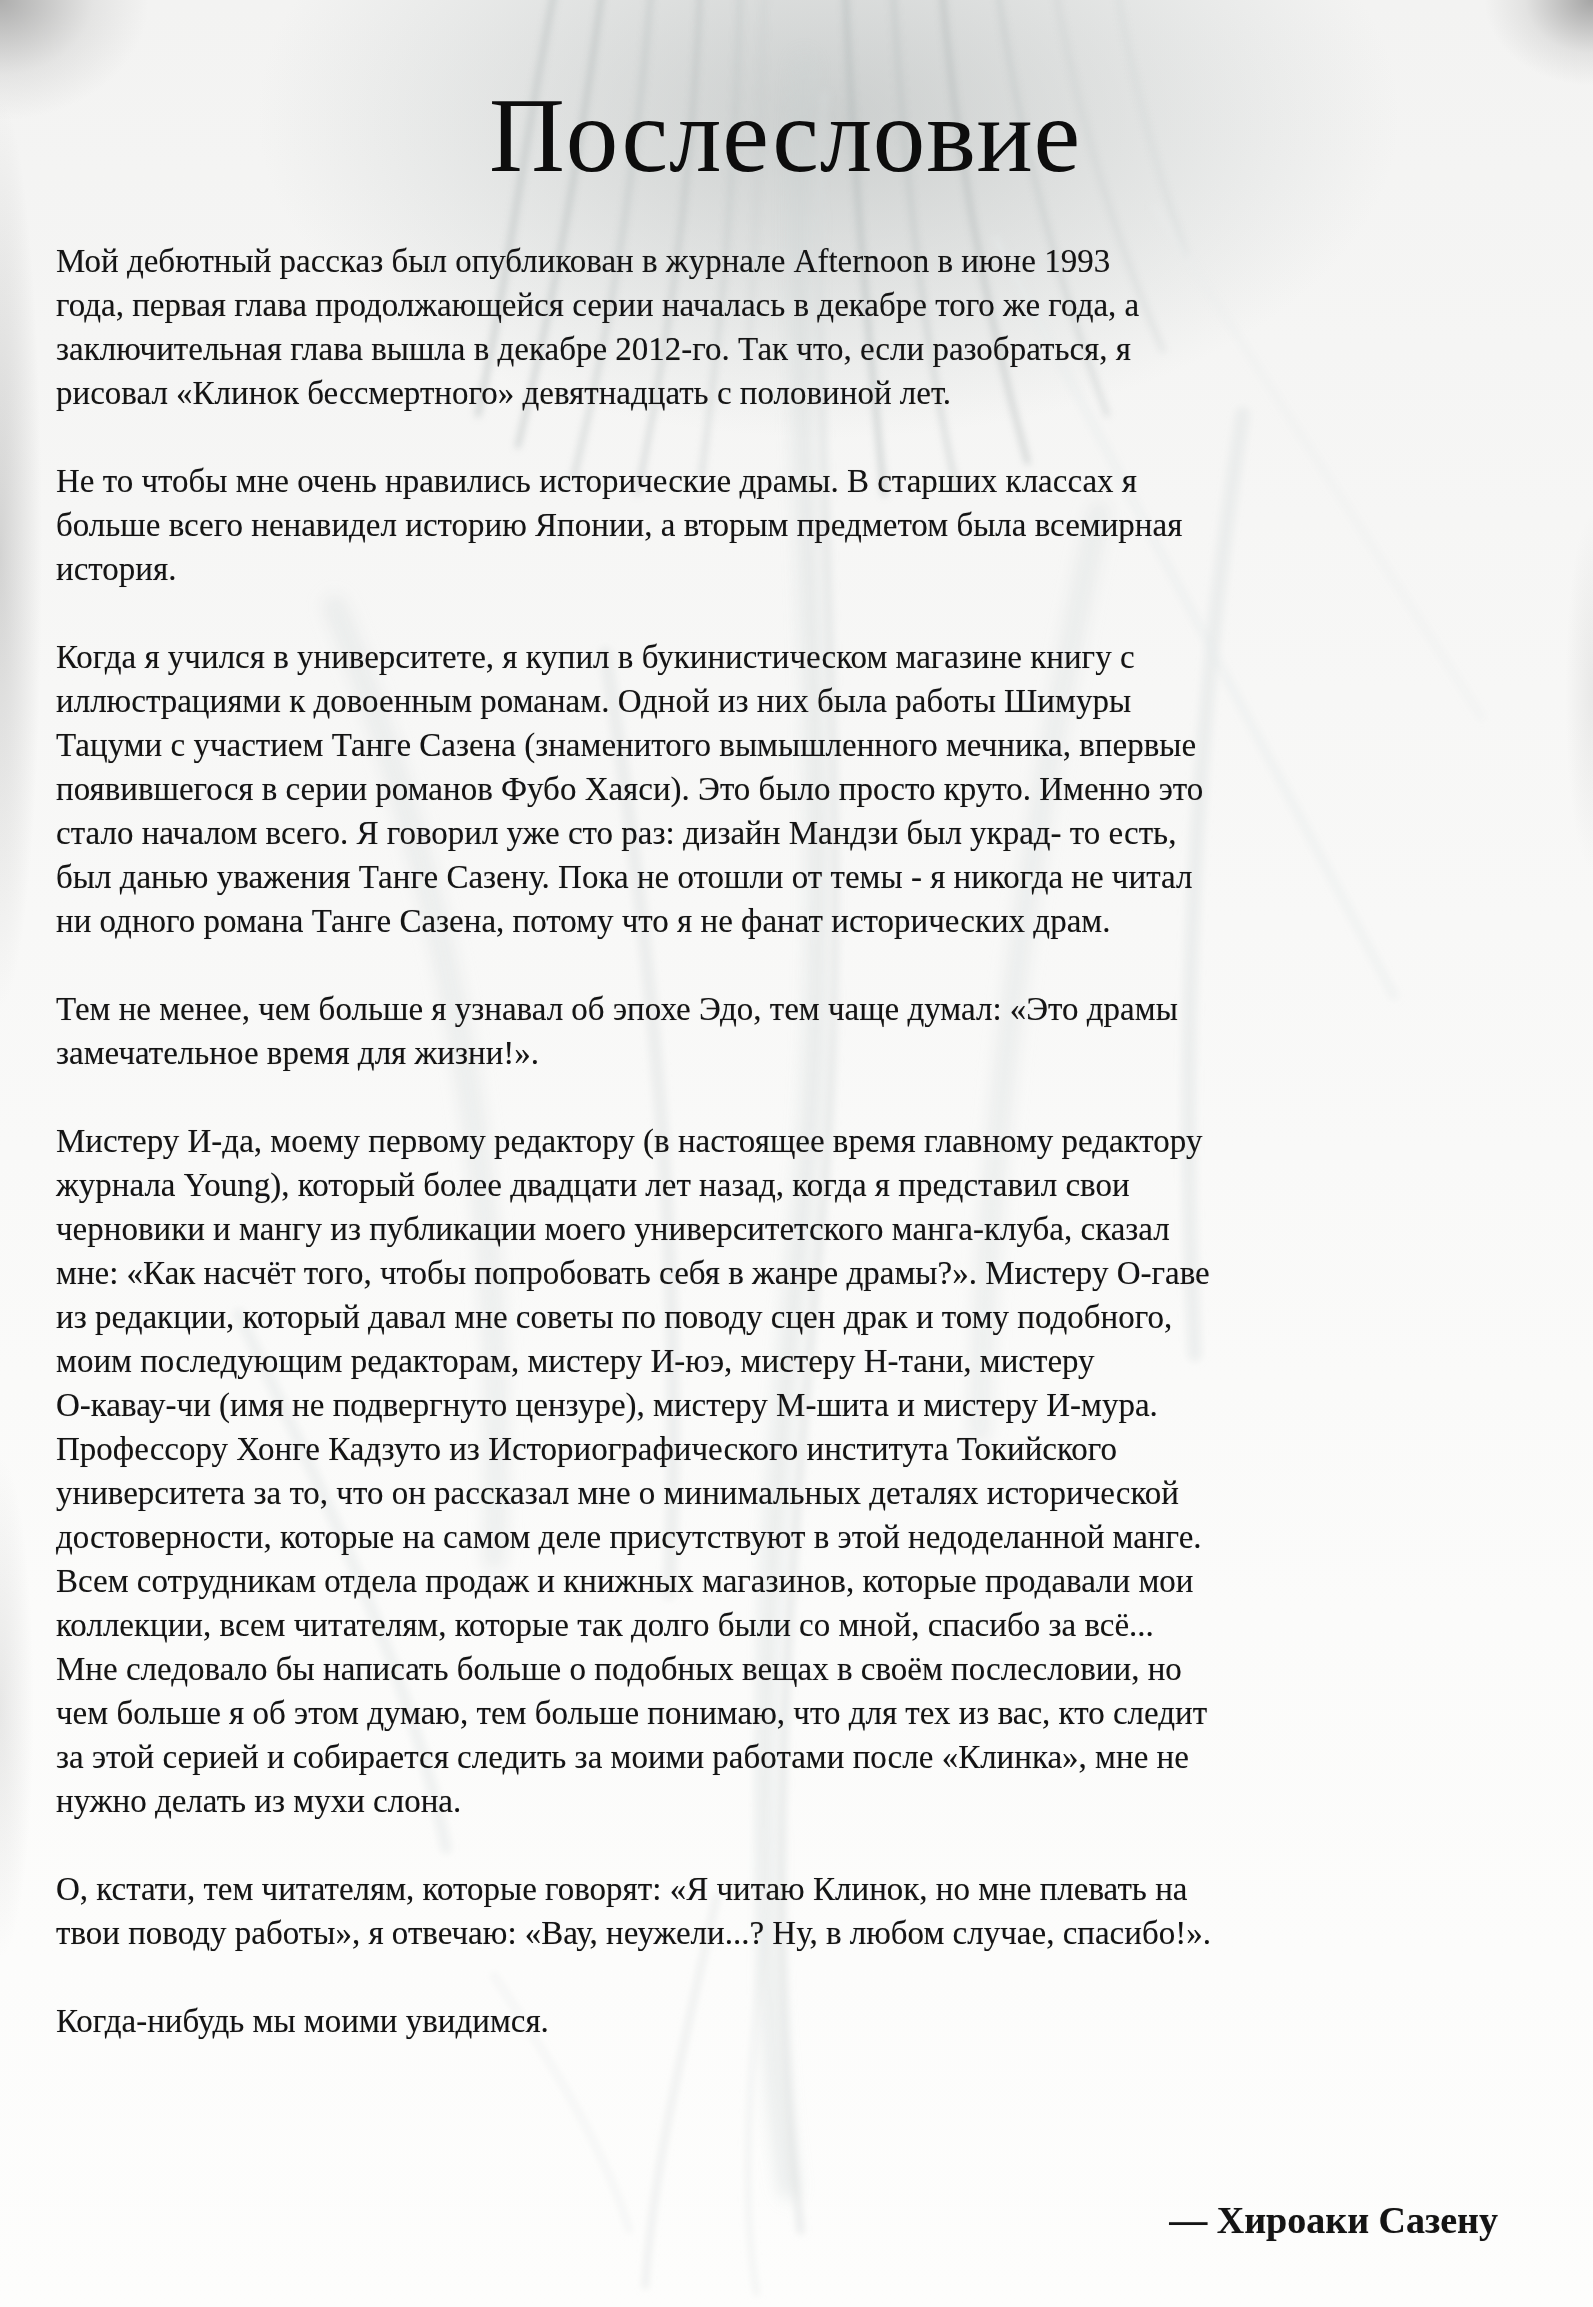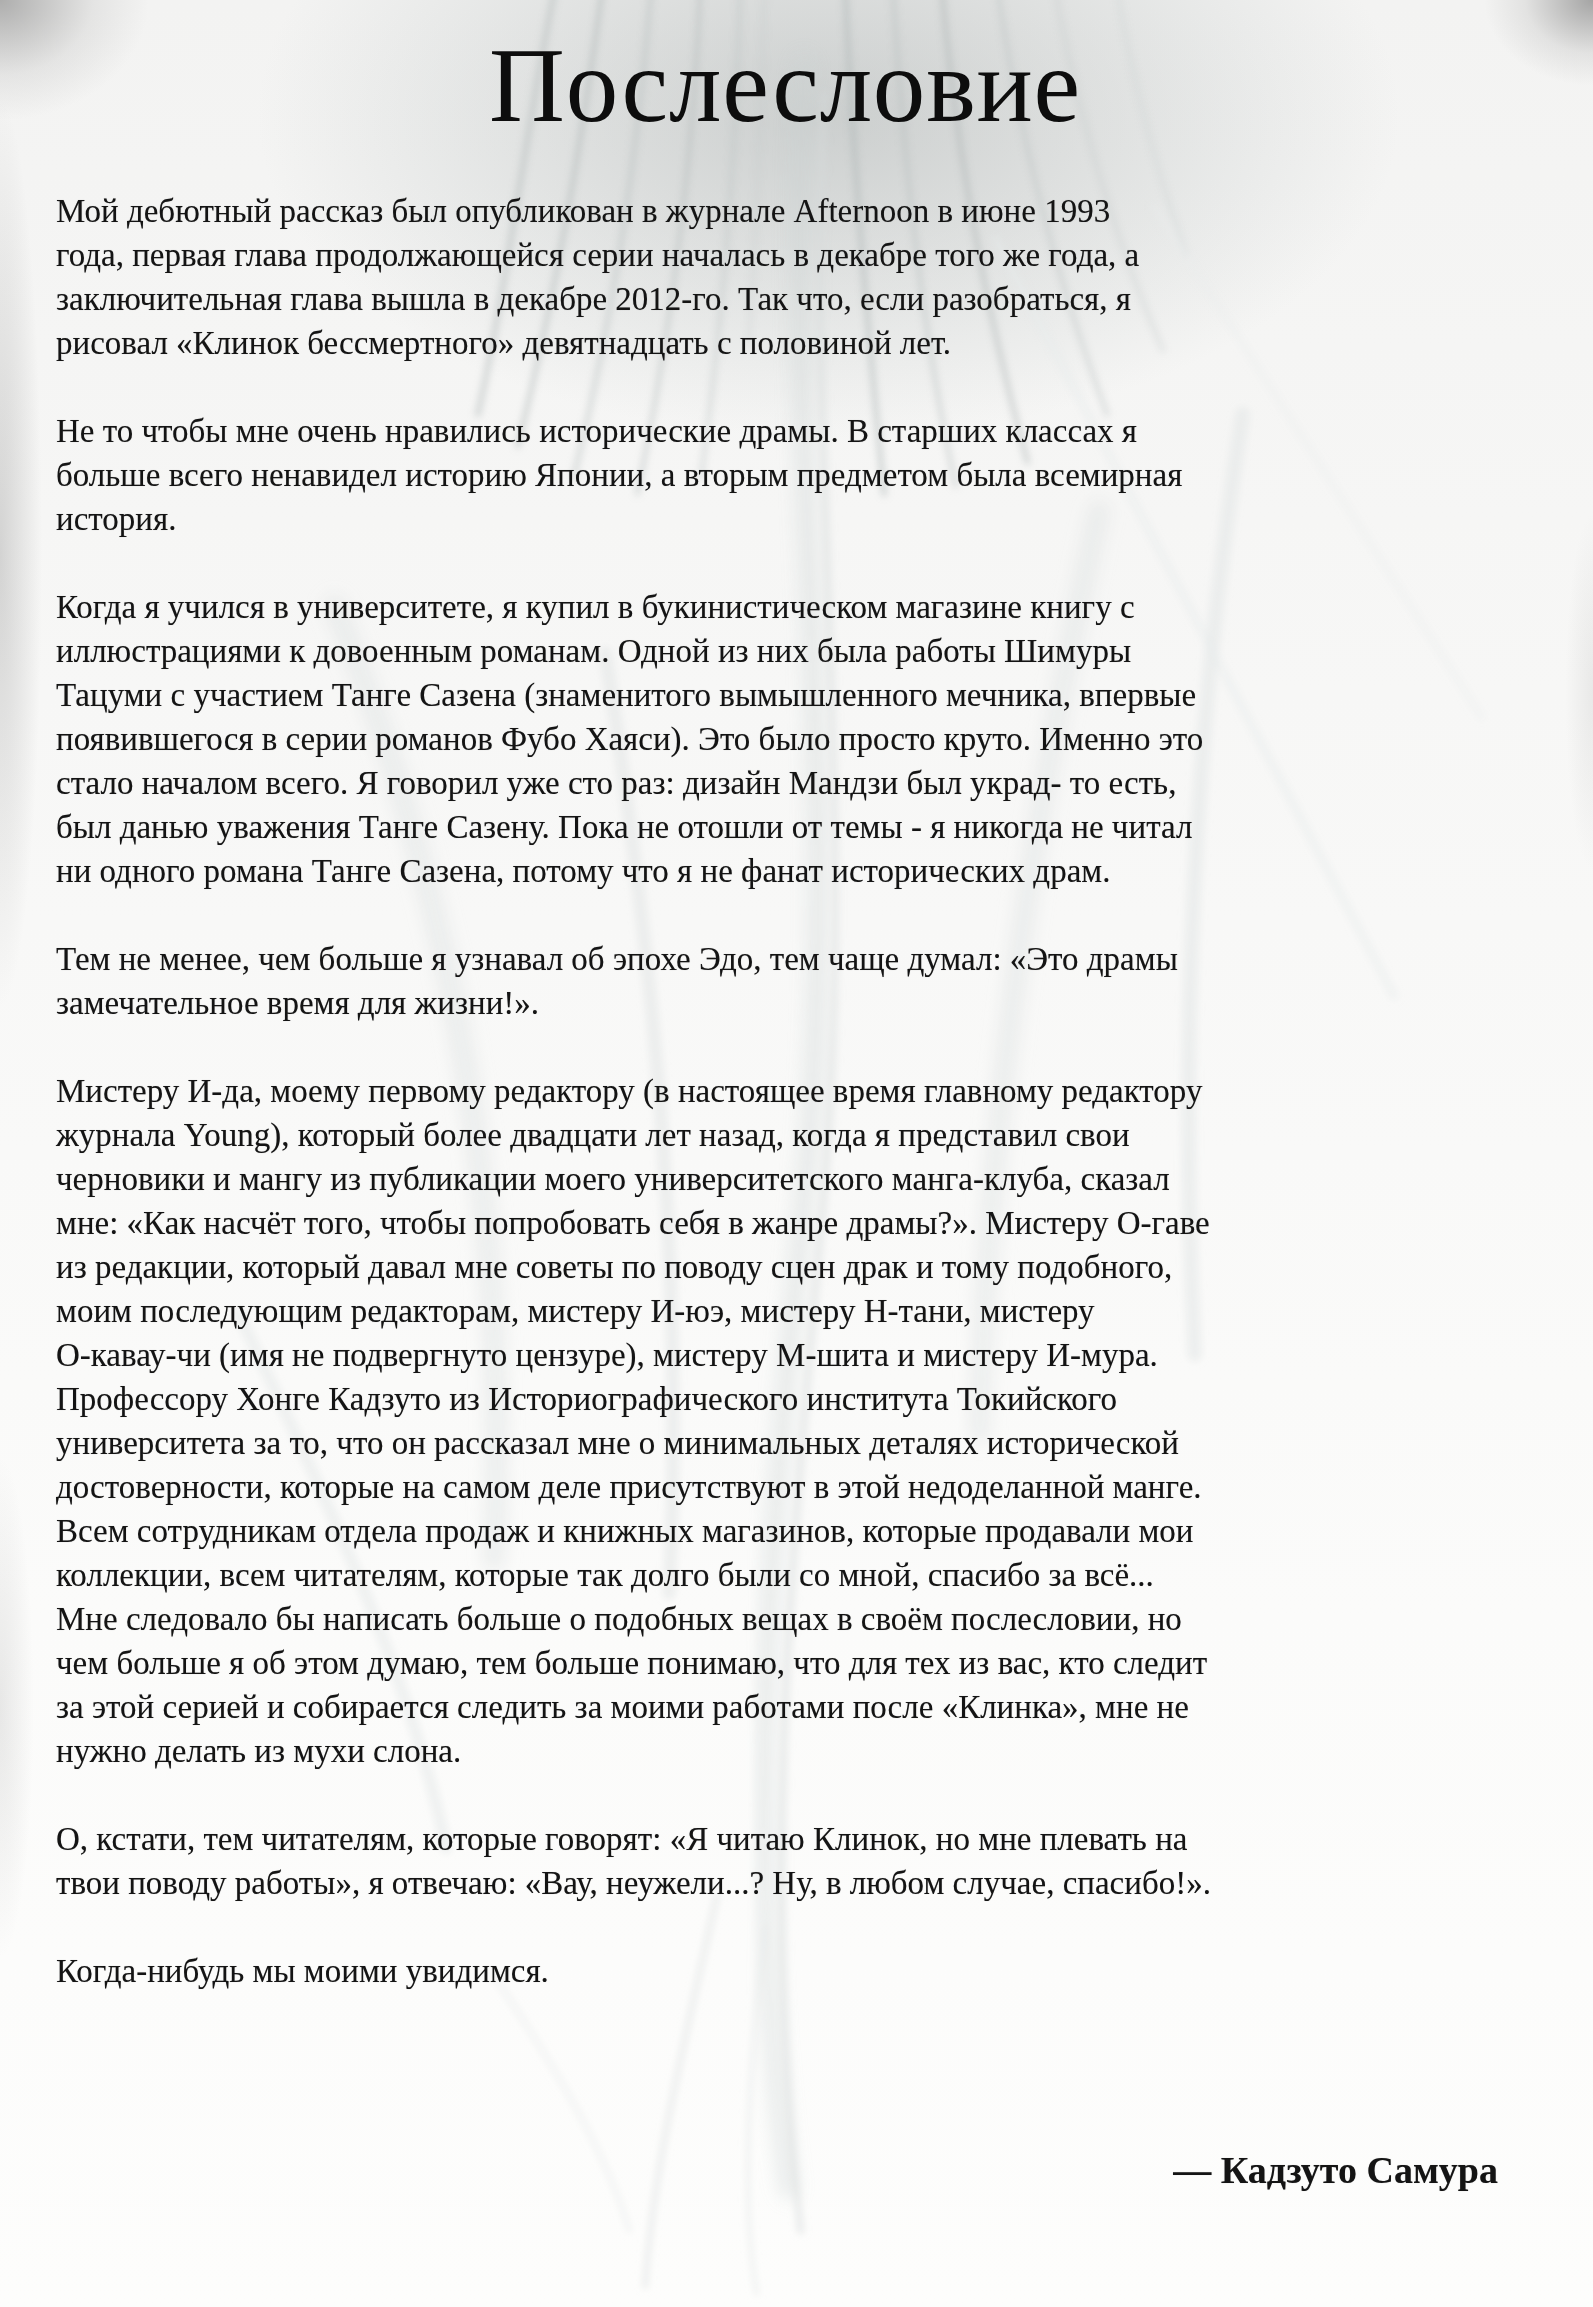--- a/index.html
+++ b/index.html
@@ -23,21 +23,21 @@
       radial-gradient(37px 239px at 100% 30%, rgba(150,150,150,0.15), transparent 75%),
       radial-gradient(733px 414px at 52% 5%,  rgba(138,146,146,0.38), rgba(170,178,178,0.16) 55%, transparent 78%),
       linear-gradient(180deg, #f3f3f2 0%, #f7f7f6 30%, #fbfbfa 70%, #fdfdfc 100%);
   }
   .sketch { position: absolute; left: 0; top: 0; }
   .content {
     position: absolute;
     left: 56px;
     top: 0;
     width: 1458px;
-    padding-top: 30px;
+    padding-top: 80px;
     color: #141414;
   }
   .title {
     margin: 0 0 47px 0;
     font-size: 105px;
     font-weight: normal;
     line-height: 112px;
     text-align: center;
     letter-spacing: 0.8px;
     color: #0d0d0d;
@@ -139,16 +139,16 @@
 достоверности, которые на самом деле присутствуют в этой недоделанной манге.
 Всем сотрудникам отдела продаж и книжных магазинов, которые продавали мои
 коллекции, всем читателям, которые так долго были со мной, спасибо за всё...
 Мне следовало бы написать больше о подобных вещах в своём послесловии, но
 чем больше я об этом думаю, тем больше понимаю, что для тех из вас, кто следит
 за этой серией и собирается следить за моими работами после «Клинка», мне не
 нужно делать из мухи слона.</p>
     <p class="para">О, кстати, тем читателям, которые говорят: «Я читаю Клинок, но мне плевать на
 твои поводу работы», я отвечаю: «Вау, неужели...? Ну, в любом случае, спасибо!».</p>
     <p class="para">Когда-нибудь мы моими увидимся.</p>
-    <div class="signature">— Кадзуто Самура</div>
+    <div class="signature">— Хироаки Сазену</div>
   </div>
 </div>
 
 
 </body></html>

